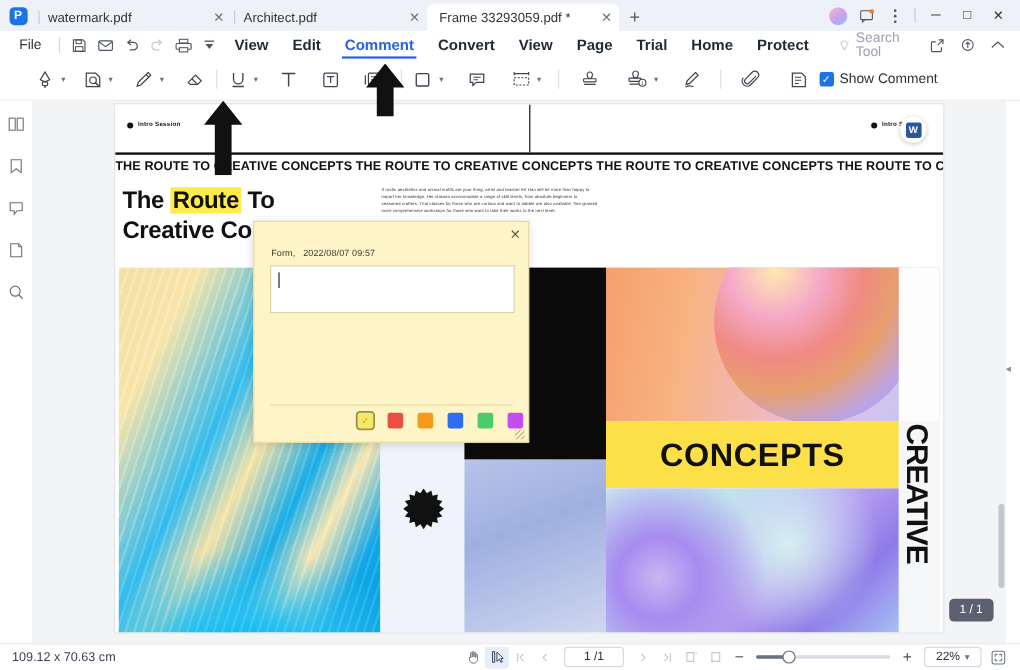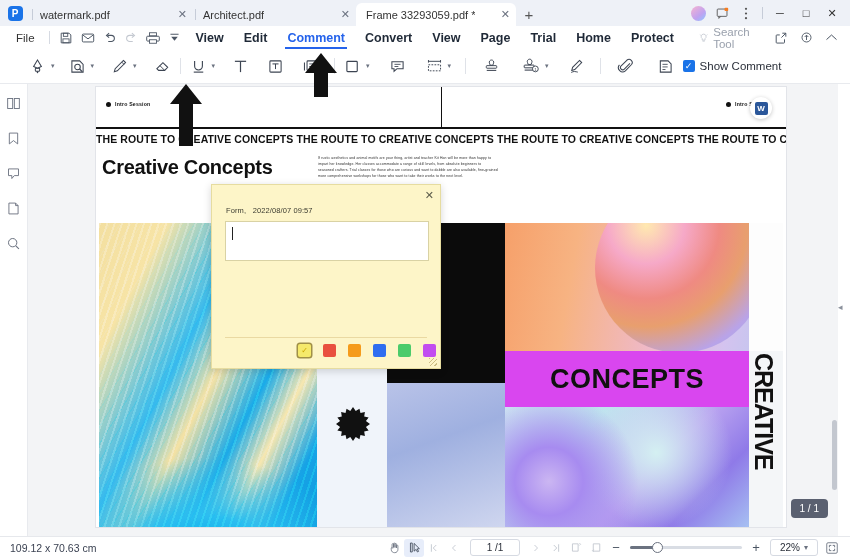--- a/index.html
+++ b/index.html
@@ -172,21 +172,21 @@
   .art-blueg { left:291px; top:296px; width:118px; height:144px;
     background:linear-gradient(160deg,#b9c3e8 0%,#9fb0e0 40%,#cfd6ef 100%); }
   .art-orange { left:409px; top:136px; width:278px; height:128px;
     background:linear-gradient(100deg,#f6a06a 0%,#f7b382 25%,#efb9c8 55%,#d4c3ef 80%,#b9c8ef 100%); }
   .sphere1 {
     position:absolute; left:90px; top:-40px; width:170px; height:170px; border-radius:50%;
     background:
       radial-gradient(circle at 30% 25%, #ffe9b0 0%, #f6a9c8 22%, #ef8a82 42%, #e89f6e 58%, #b9a3e8 78%, #8fb6e8 100%);
     filter:blur(.3px);
   }
-  .art-lav { left:409px; top:264px; width:244px; height:56px; background:#d946ef; }
+  .art-lav { left:409px; top:264px; width:244px; height:56px; background:#fde047; }
   .concepts {
     position:absolute; left:0; top:0; width:244px; height:56px;
     display:flex; align-items:center; justify-content:center;
     font-size:27px; font-weight:bold; color:#111; letter-spacing:.5px;
   }
   .art-lav2 { left:409px; top:320px; width:244px; height:120px;
     background:
       radial-gradient(circle at 18% 62%, #cbb6f2 0%, #a78bf0 16%, rgba(167,139,240,0) 42%),
       radial-gradient(circle at 62% 38%, #d4f0f2 0%, rgba(212,240,242,0) 45%),
       linear-gradient(135deg,#cfe8f2 0%,#bde2ee 28%,#b9a2f0 58%,#8f7ae8 78%,#a6c0f2 100%);
@@ -593,20 +593,23 @@
         <div class="intro r">
           <span class="dot"></span>
           <span>Intro Session</span>
         </div>
       </div>
       <div class="hrule"></div>
 
       <div class="marquee">THE ROUTE TO CREATIVE CONCEPTS THE ROUTE TO CREATIVE CONCEPTS THE ROUTE TO CREATIVE CONCEPTS THE ROUTE TO CREATIVE CONCEPTS THE R</div>
 
       <div class="titleblock">
+        <div class="bigtitle">
+          <span>The </span><span class="hl">Route</span><span> To</span>
+        </div>
         <div class="bigtitle">Creative Concepts</div>
       </div>
 
       <div class="bodycopy">
         <p>If rustic aesthetics and animal motifs are your thing, artist and teacher Kit Han will be more than happy to impart her knowledge. Her classes accommodate a range of skill levels, from absolute beginners to seasoned crafters. Trial classes for those who are curious and want to dabble are also available, fine-grained more comprehensive workshops for those who want to take their works to the next level.</p>
       </div>
 
       <div class="art art-blue"></div>
       <div class="art art-white"></div>
       <div class="vert-ative">ATIVE</div>

